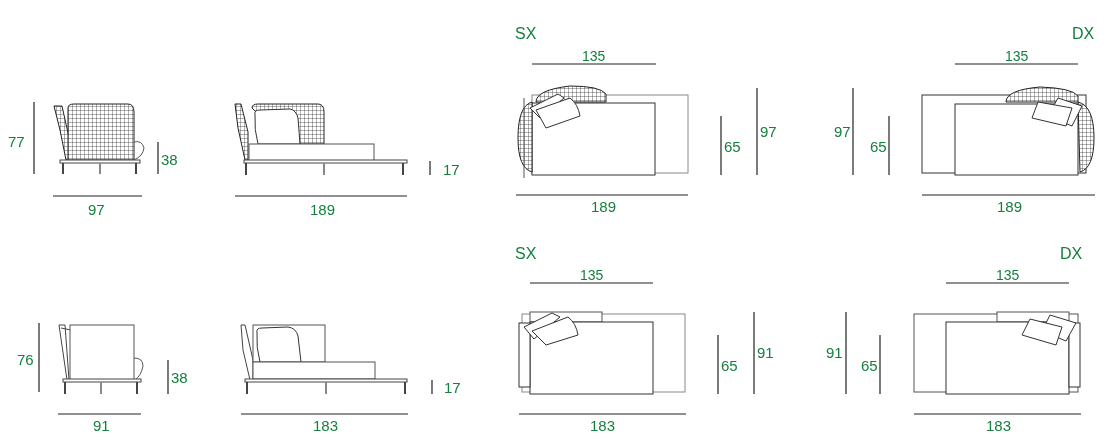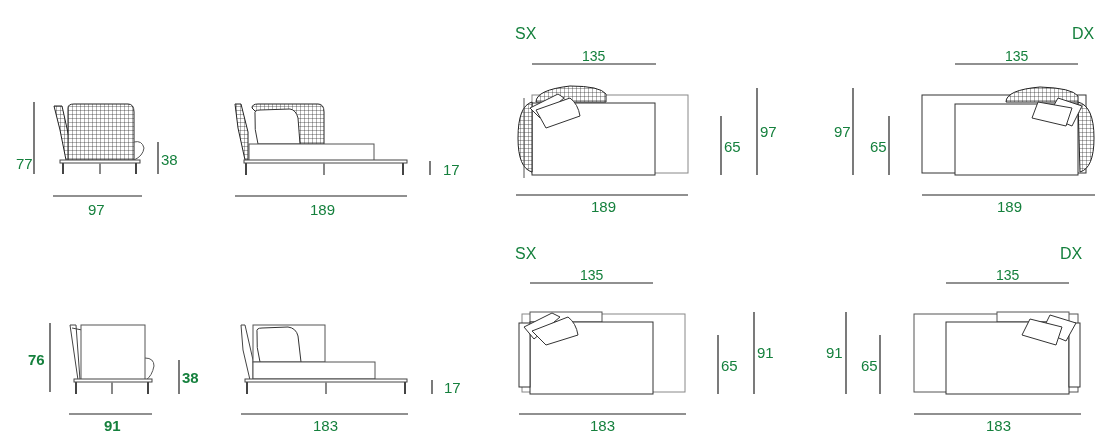--- a/index.html
+++ b/index.html
@@ -40,21 +40,21 @@
 
     <rect x="60" y="70" width="80" height="3" fill="#fff" stroke="#444" stroke-width="1"></rect>
     <line x1="63" y1="73" x2="63" y2="84" stroke="#444" stroke-width="2"></line>
     <line x1="100" y1="73" x2="100" y2="84" stroke="#888" stroke-width="2"></line>
     <line x1="136" y1="73" x2="136" y2="84" stroke="#444" stroke-width="2"></line>
 
     <line x1="158" y1="52" x2="158" y2="84" stroke="#222" stroke-width="1.2"></line>
 
     <line x1="53" y1="106" x2="142" y2="106" stroke="#222" stroke-width="1.2"></line>
   </svg>
-  <span class="lbl" style="left:16px;top:44px;margin-top:22px;">77</span>
+  <span class="lbl" style="left:8px;top:44px;">77</span>
   <span class="lbl" style="left:161px;top:62px;">38</span>
   <span class="lbl" style="left:88px;top:112px;">97</span>
 </div>
 
 <div class="view" style="left:220px;top:90px;width:260px;height:130px;">
   <svg width="260" height="130">
 
     <path d="M15 14 L21 14 L28 42 L28 70 L25 70 L18 38 Z" fill="url(#gridsm)" stroke="#222" stroke-width="1"></path>
 
     <path d="M32 18 Q32 14 38 14 L98 14 Q104 14 104 22 L104 54 L80 54 L76 30 Q60 20 36 22 Z" fill="url(#gridsm)" stroke="#222" stroke-width="1"></path>
@@ -119,21 +119,21 @@
     <line x1="79" y1="96" x2="79" y2="155" stroke="#222" stroke-width="1.2"></line>
     <line x1="112" y1="175" x2="285" y2="175" stroke="#222" stroke-width="1.2"></line>
   </svg>
   <span class="lbl side-lbl" style="left:262px;top:6px;font-size:16px;">DX</span>
   <span class="lbl" style="left:195px;top:29px;font-size:14px;">135</span>
   <span class="lbl" style="left:24px;top:104px;">97</span>
   <span class="lbl" style="left:60px;top:119px;">65</span>
   <span class="lbl" style="left:187px;top:179px;">189</span>
 </div>
 
-<div class="view" style="left:16px;top:300px;width:200px;height:148px;font-weight:bold;">
+<div class="view" style="left:5px;top:300px;width:200px;height:148px;">
   <svg width="200" height="148">
     <line x1="34" y1="23" x2="34" y2="92" stroke="#222" stroke-width="1.2"></line>
     <path d="M54 25 L60 25 L64 80 L62 80 Z" fill="#fff" stroke="#444" stroke-width="1"></path>
     <line x1="56" y1="28" x2="66" y2="30" stroke="#444" stroke-width="1"></line>
     <rect x="65" y="25" width="64" height="55" fill="#fff" stroke="#555" stroke-width="1"></rect>
     <path d="M129 58 Q138 58 138 66 Q136 76 130 80" fill="none" stroke="#555" stroke-width="1"></path>
     <rect x="58" y="79" width="78" height="3" fill="#fff" stroke="#444" stroke-width="1"></rect>
     <line x1="60" y1="82" x2="60" y2="94" stroke="#444" stroke-width="2"></line>
     <line x1="96" y1="82" x2="96" y2="94" stroke="#888" stroke-width="2"></line>
     <line x1="132" y1="82" x2="132" y2="94" stroke="#444" stroke-width="2"></line>

